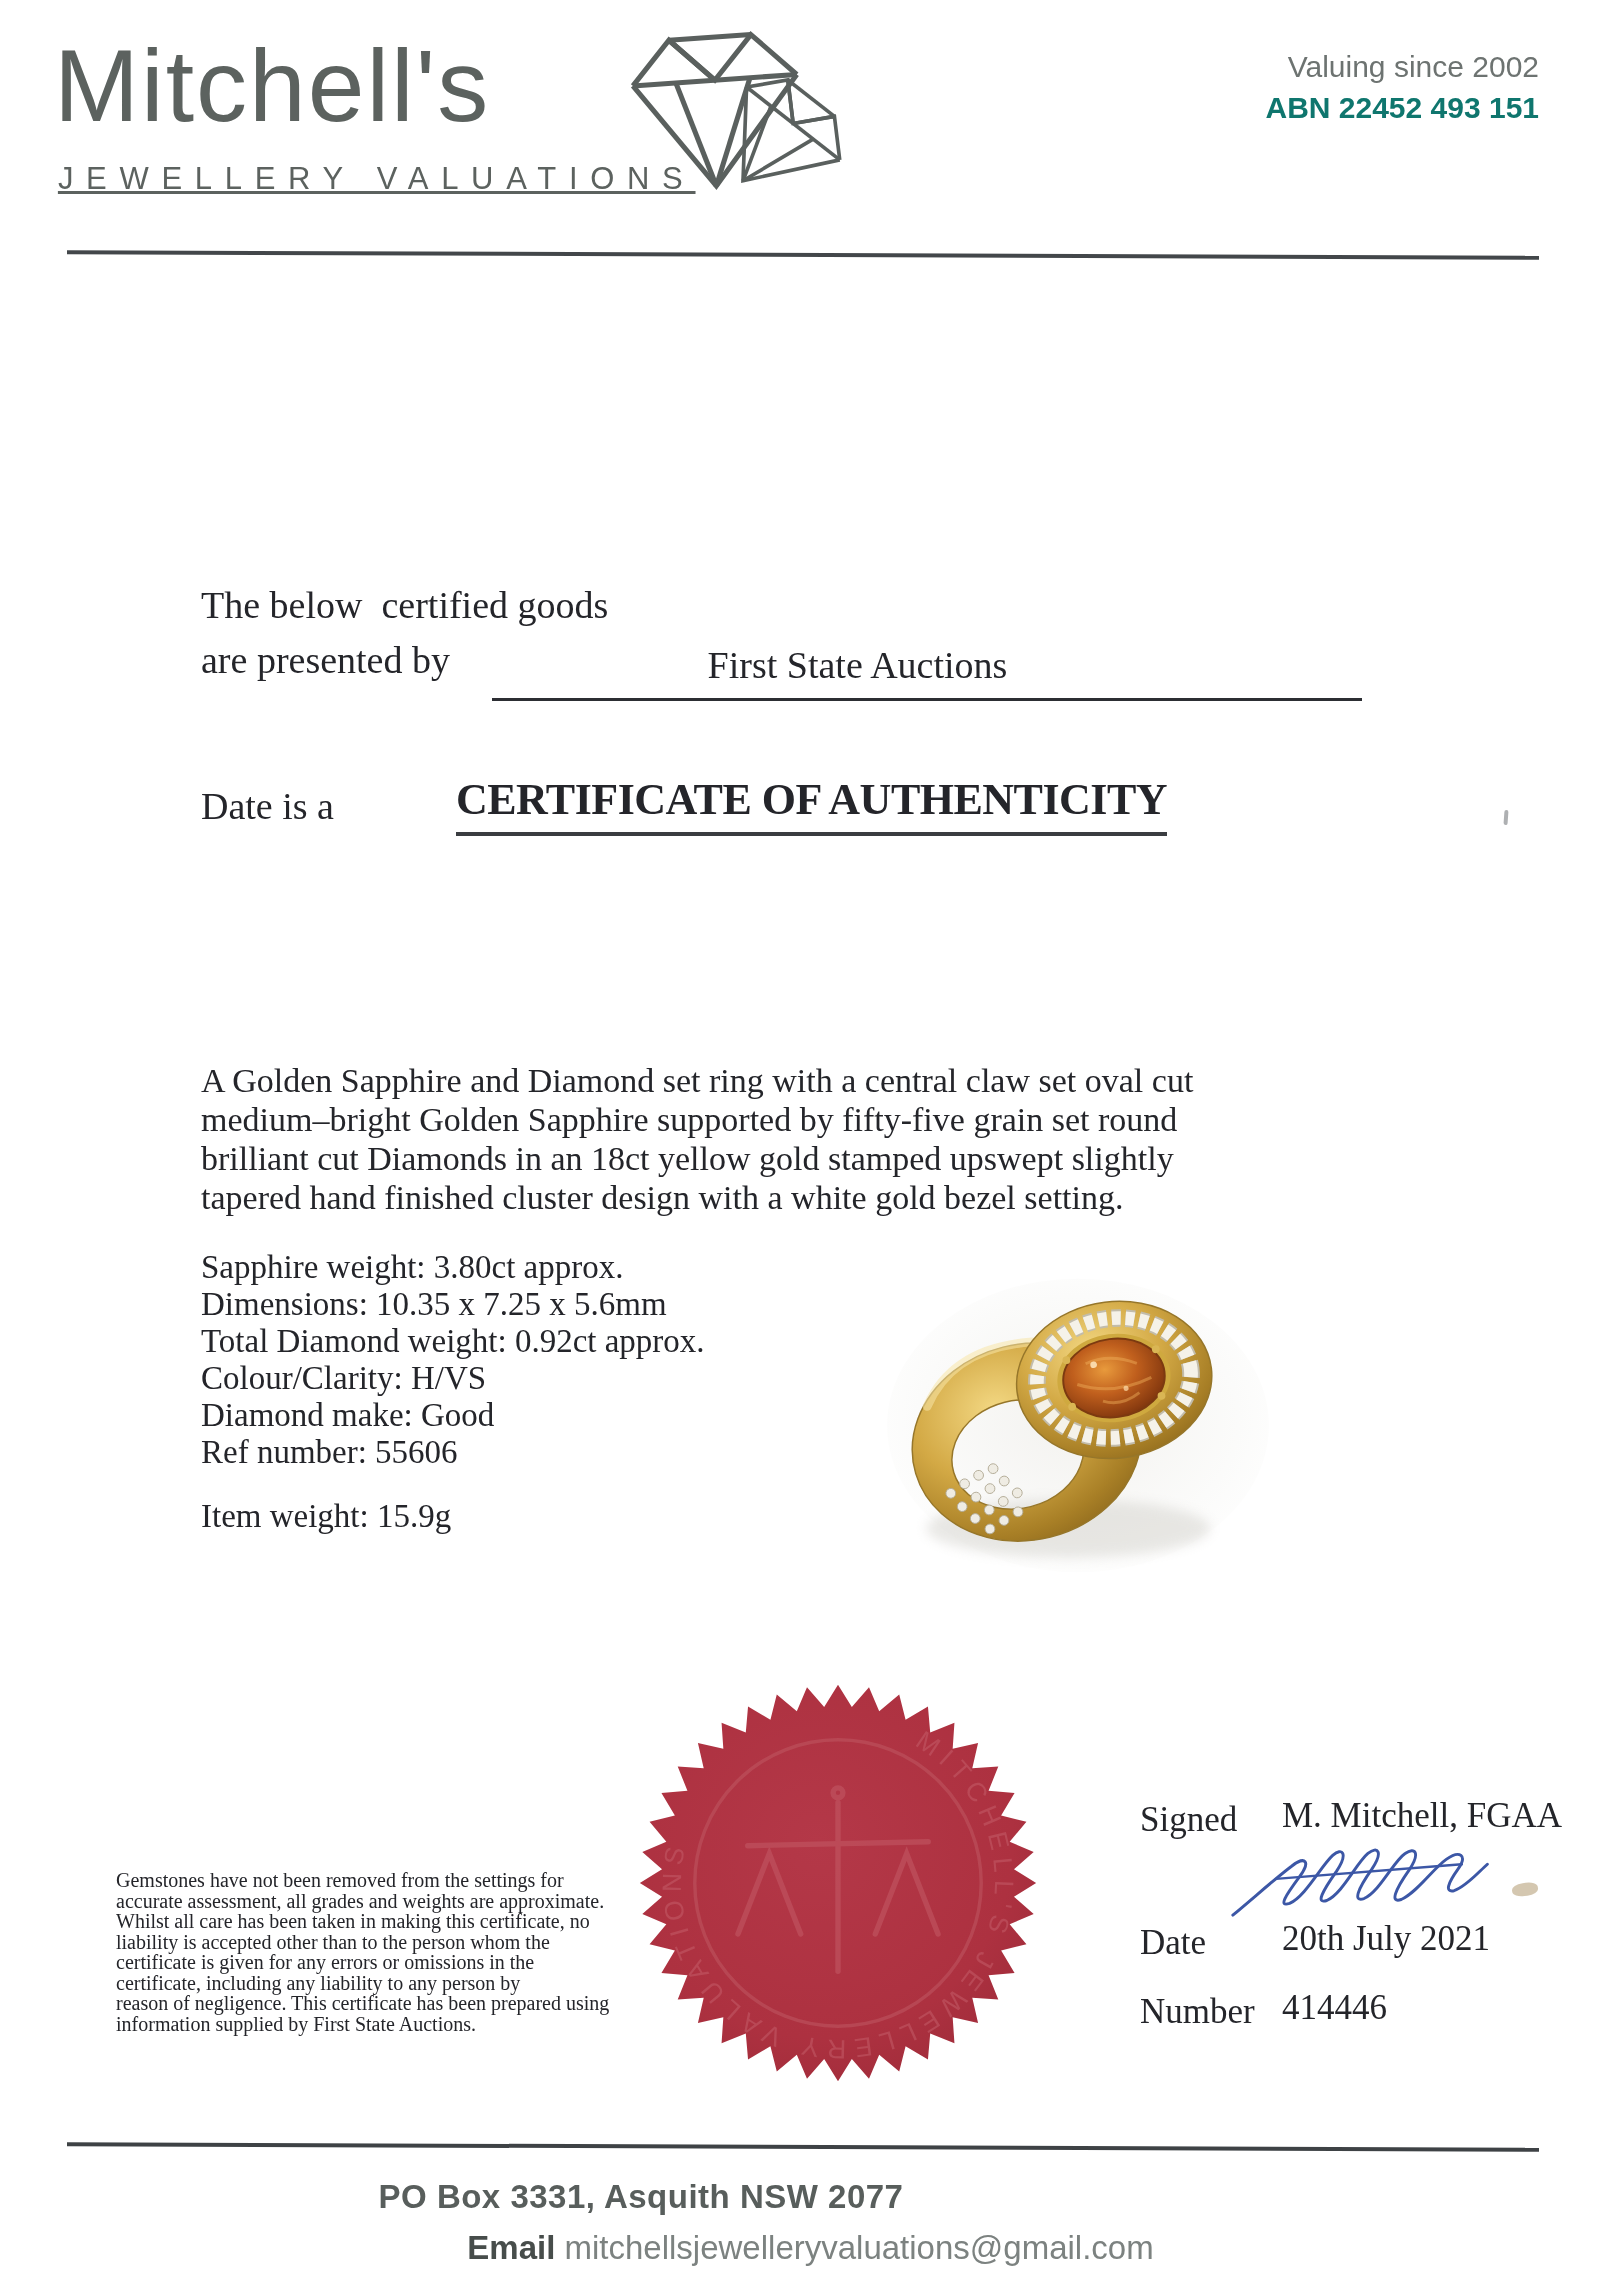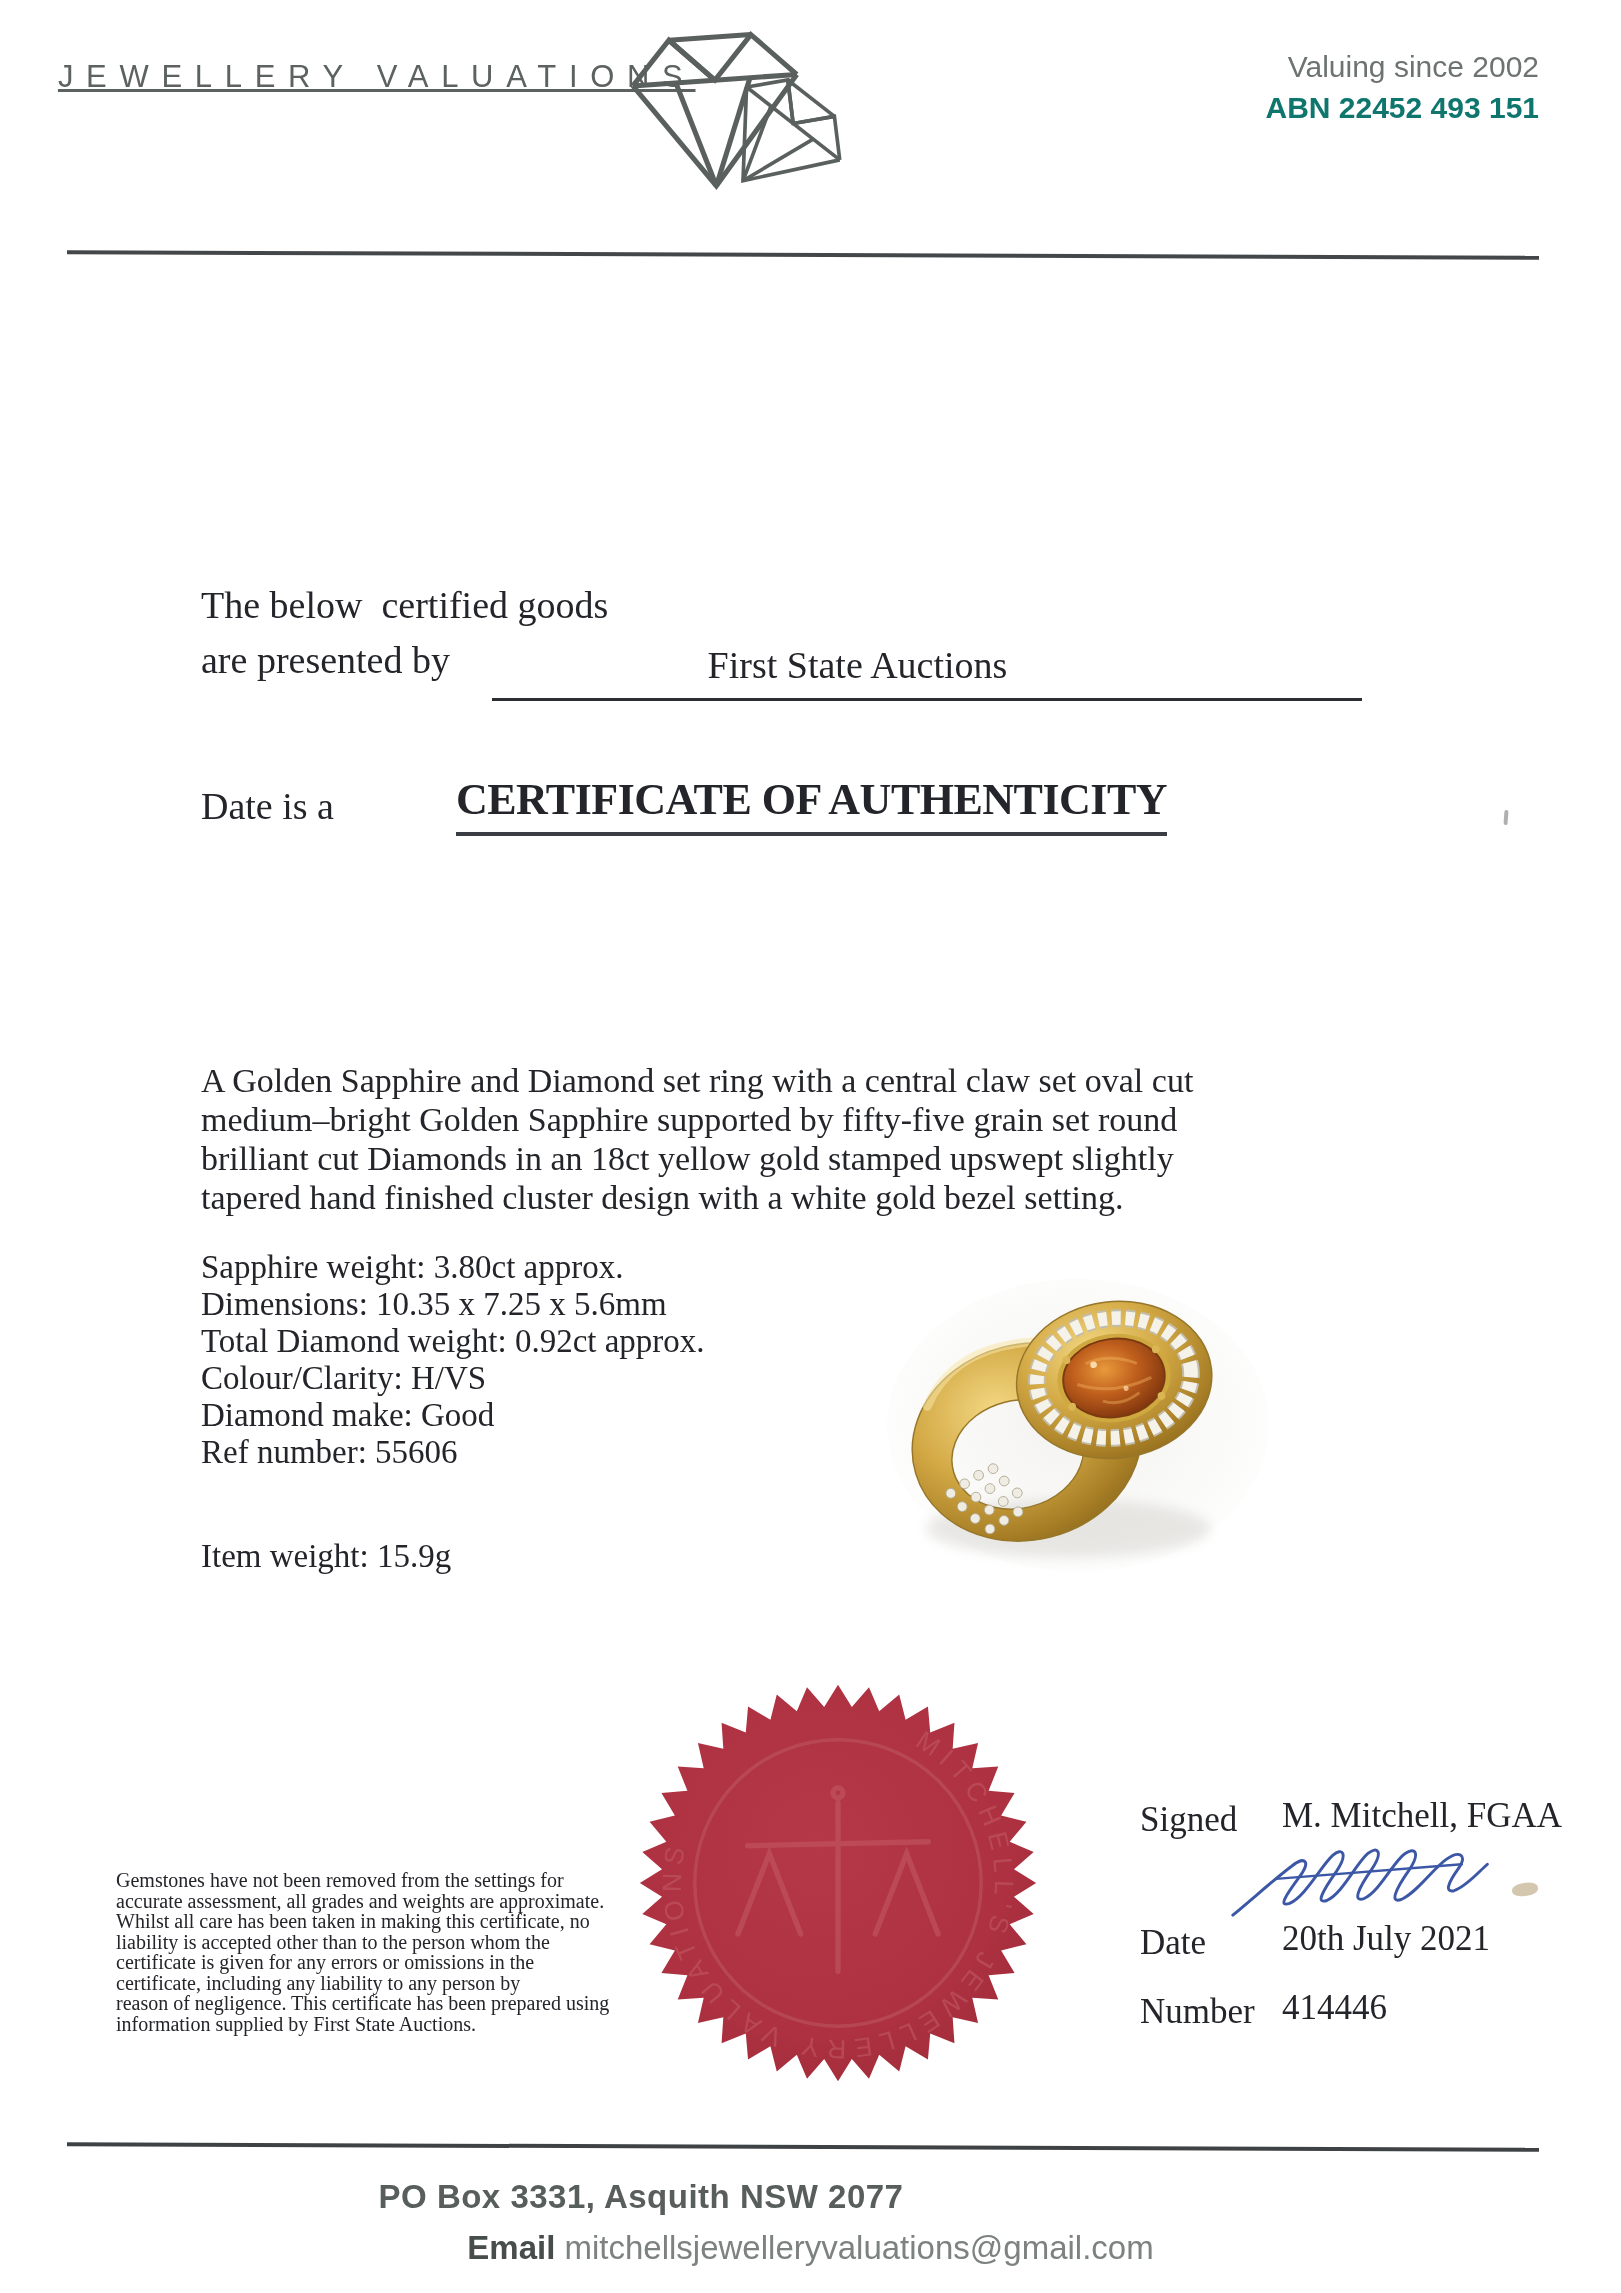--- a/index.html
+++ b/index.html
@@ -31,41 +31,42 @@
   .presenter{font-size:38px;text-align:center;}
   .cert-title{
     font-size:44px;font-weight:bold;letter-spacing:-0.5px;
     border-bottom:4.9px solid #3a3d41;padding-bottom:6.9px;
   }
   .speck{width:3.9px;height:14.7px;background:#6b6f73;opacity:.55;transform:rotate(4deg);border-radius:2px;}
 
   
   .desc div{font-size:34px;line-height:39px;}
   .details div{font-size:33px;line-height:37px;}
-  .item-weight{font-size:33px;margin-top:40px;}
+  .item-weight{font-size:33px;}
 
   
   .disclaimer div{font-size:20px;line-height:20.5px;}
 
   
   .sig-label{font-size:35px;}
   .sig-value{font-size:35px;}
   .smudge{width:25.5px;height:12.7px;background:#a98f62;opacity:.5;border-radius:45%;transform:rotate(-8deg);}
 
   
   .footer-line1{font-size:33px;font-weight:700;color:#585e5c;text-align:center;letter-spacing:0.5px;}
   .footer-line2{font-size:33px;color:#7c8280;text-align:center;}
   .footer-line2 b{color:#474d4b;font-weight:700;}
 </style>
 </head>
 <body>
 
 <div class="page">
 
   <div class="abs" style="left:54px;top:35px;">
+    <div class="brand-name">Mitchell's</div>
     <div class="brand-sub" style="margin-top:25.5px;margin-left:3.9px;">JEWELLERY VALUATIONS</div>
   </div>
 
   <svg class="abs" style="left:619px;top:23.5px;" width="294" height="176" viewBox="0 0 150 90">
     <g fill="none" stroke="#5a605e" stroke-width="2.6" stroke-linejoin="miter">
 
       <g transform="rotate(-4 60 45)">
         <polyline points="8,28 28,6 50,28 70,6 92,28"></polyline>
         <line x1="28" y1="6" x2="70" y2="6"></line>
         <line x1="8" y1="28" x2="92" y2="28"></line>

